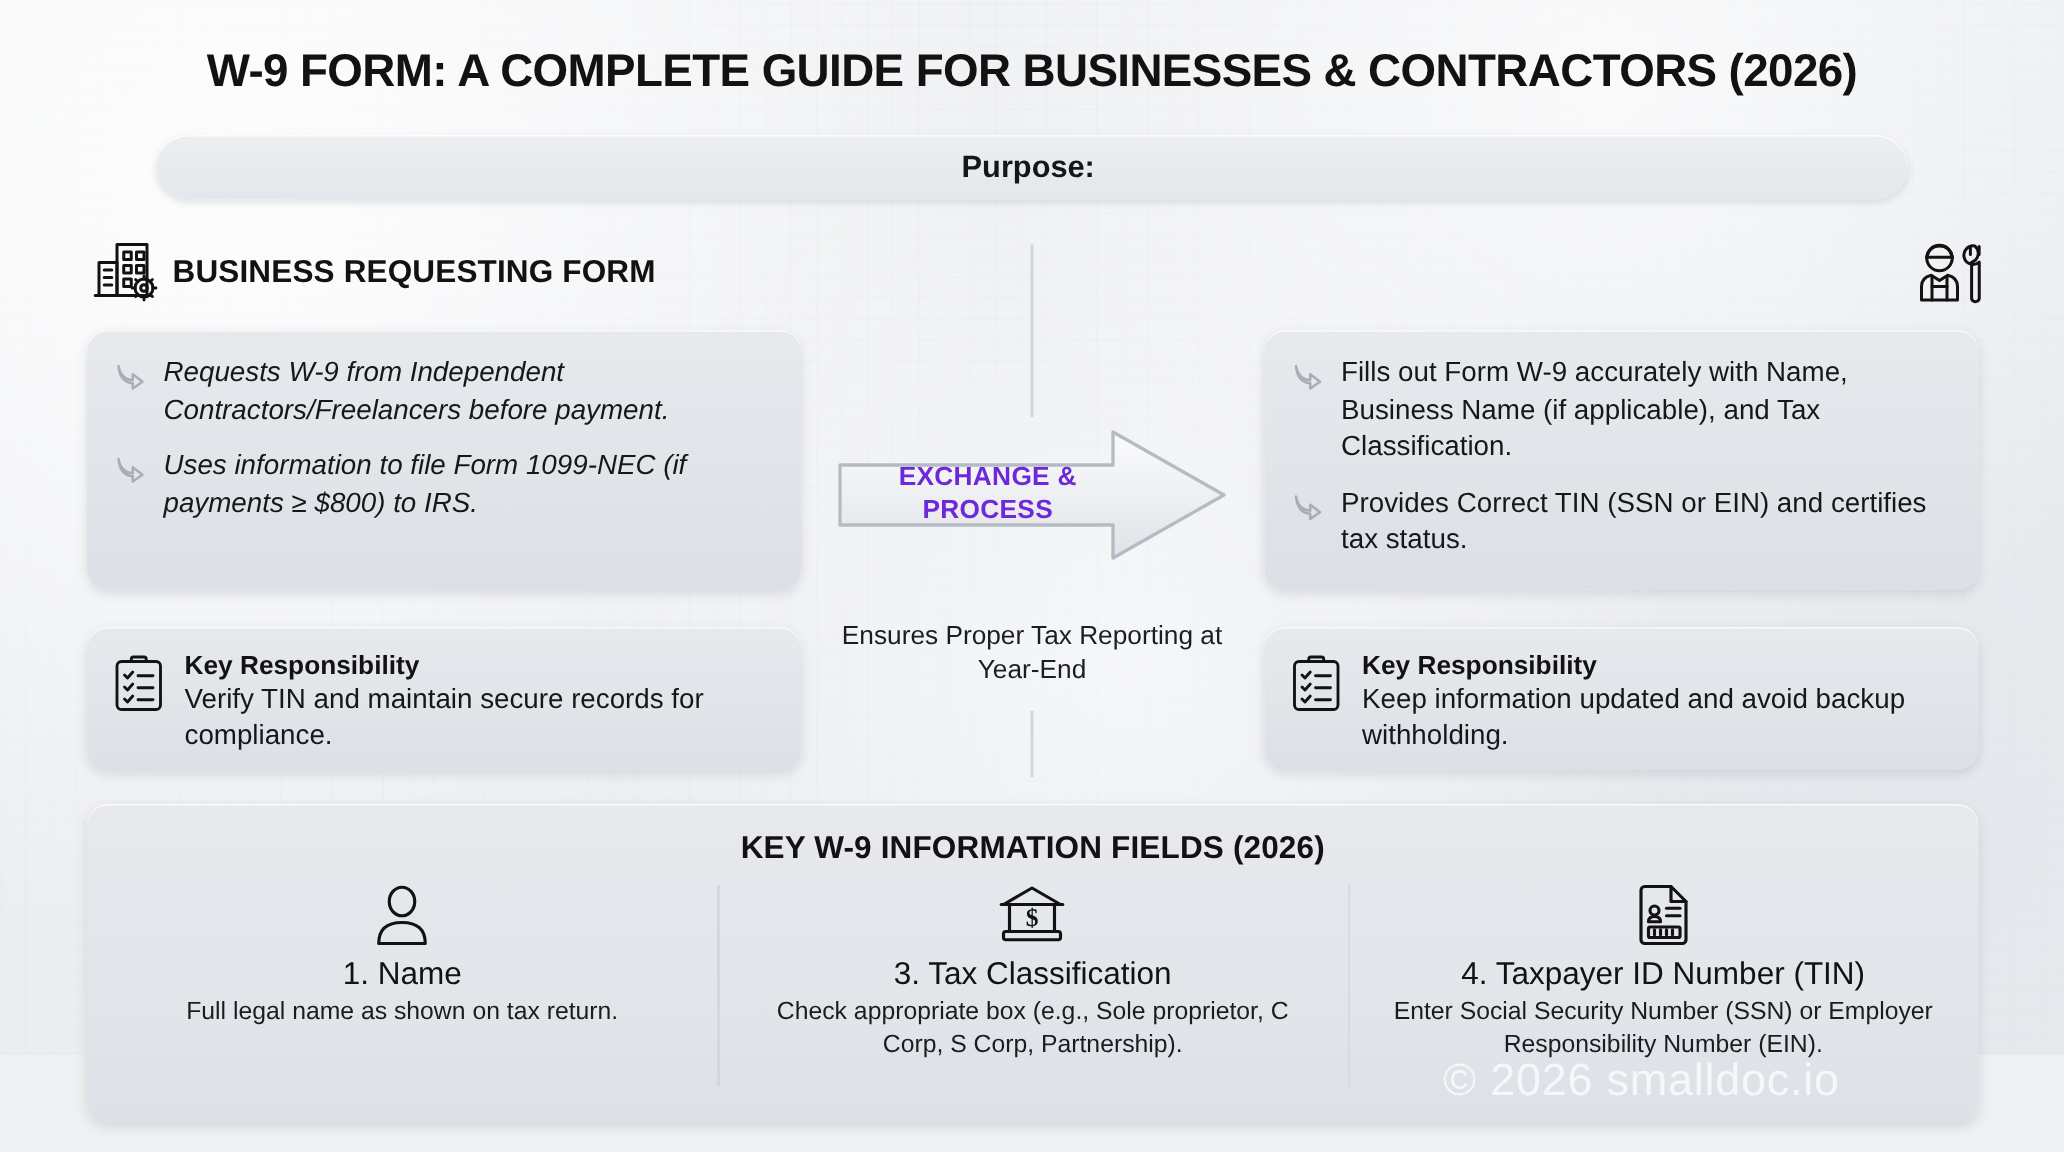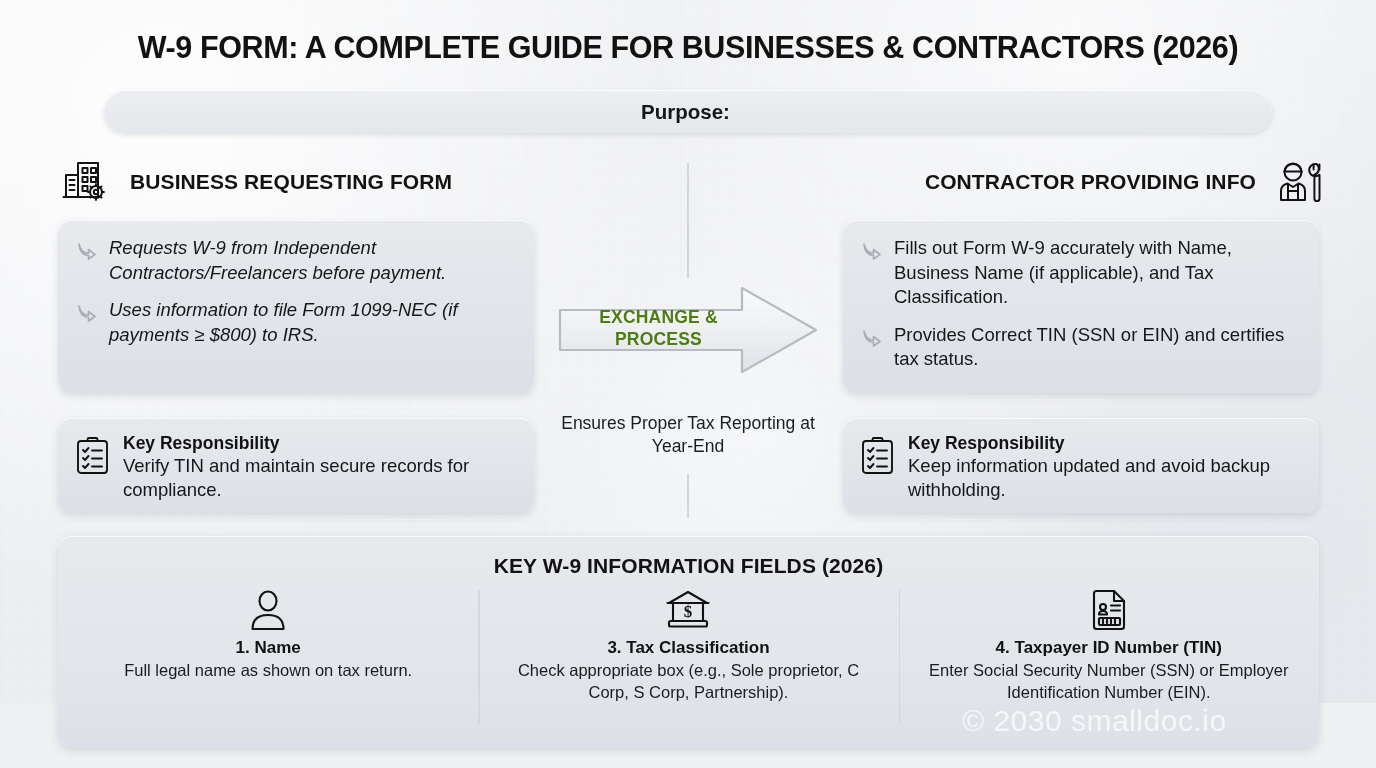--- a/index.html
+++ b/index.html
@@ -67,21 +67,21 @@
     color: #14161a;
   }
   .purpose-pill b { font-weight: bold; margin-right: 5px; }
 
   
   .col-header {
     position: absolute;
     top: 160px;
     display: flex;
     align-items: center;
-    gap: 22px;
+    gap: 7px;
     font-size: 21px;
     font-weight: bold;
     letter-spacing: 0.1px;
     color: #121212;
   }
   .col-header.left  { left: 62px; }
   .col-header.right { right: 52px; }
 
   .hdr-icon { width: 46px; height: 44px; flex: none; display: block; }
 
@@ -157,21 +157,21 @@
   .arrow-label {
     position: absolute;
     left: 0;
     top: 22px;
     width: 205px;
     text-align: center;
     font-size: 17.5px;
     font-weight: bold;
     line-height: 22px;
     letter-spacing: 0.2px;
-    color: #4d7c0f;
+    color: #6d28d9;
   }
 
   .exchange-sub {
     position: absolute;
     left: 556px;
     top: 412px;
     width: 264px;
     text-align: center;
     font-size: 17.5px;
     line-height: 22.5px;
@@ -214,22 +214,22 @@
     content: "";
     position: absolute;
     left: 0;
     top: 2px;
     bottom: 14px;
     width: 1.6px;
     background: #d4d8de;
   }
   .field-icon { height: 44px; margin: 0 auto 6px; display: block; }
   .field-title {
-    font-size: 17px;
-    font-weight: bold;
+    font-size: 21px;
+    font-weight: normal;
     margin-bottom: 2px;
     color: #121212;
   }
   .field-desc {
     font-size: 16.5px;
     line-height: 21.5px;
     color: #1a1c20;
   }
 
   
@@ -281,21 +281,20 @@
         <line x1="28.4" y1="26.4" x2="29.9" y2="27.9"></line>
           <line x1="38.1" y1="36.1" x2="39.6" y2="37.6"></line>
         <line x1="39.6" y1="26.4" x2="38.1" y2="27.9"></line>
           <line x1="29.9" y1="36.1" x2="28.4" y2="37.6"></line>
       </g>
     </svg>
     <span>BUSINESS REQUESTING FORM</span>
   </div>
 
   <div class="col-header right">
-    <span>CONTRACTOR PROVIDING INFO</span>
     <svg class="hdr-icon" viewBox="0 0 46 44" fill="none" stroke="#121212" stroke-width="2" stroke-linecap="round" stroke-linejoin="round">
       <circle cx="15" cy="12" r="8.5"></circle>
       <path d="M6.5 11.5 Q8 4 15 4 Q22 4 23.5 11.5"></path>
       <line x1="6.5" y1="11.5" x2="23.5" y2="11.5"></line>
       <path d="M3 40 V31 Q3 25 9.5 23.5 L15 27 L20.5 23.5 Q27 25 27 31 V40 Z"></path>
       <line x1="10" y1="24.5" x2="10" y2="40"></line>
       <line x1="20" y1="24.5" x2="20" y2="40"></line>
       <line x1="10" y1="31" x2="20" y2="31"></line>
       <path d="M38.5 4 A6.2 6.2 0 1 0 41.5 14.8 L41.5 39 A2.6 2.6 0 0 1 36.4 39 L36.4 14.8 A6.2 6.2 0 0 0 38.5 4 Z"></path>
       <line x1="35.6" y1="4.4" x2="35.6" y2="9.6"></line>
@@ -429,20 +428,20 @@
           <path d="M9 26.5 Q9 23 13 23 Q17 23 17 26.5 Z"></path>
           <line x1="21" y1="17.5" x2="30" y2="17.5"></line>
           <line x1="21" y1="22.5" x2="30" y2="22.5"></line>
           <rect x="9" y="30" width="21" height="7" rx="1"></rect>
           <line x1="13" y1="31.8" x2="13" y2="35.2"></line>
           <line x1="17" y1="31.8" x2="17" y2="35.2"></line>
           <line x1="21" y1="31.8" x2="21" y2="35.2"></line>
           <line x1="25" y1="31.8" x2="25" y2="35.2"></line>
         </svg>
         <div class="field-title">4. Taxpayer ID Number (TIN)</div>
-        <div class="field-desc">Enter Social Security Number (SSN) or Employer Identification Number (EIN).</div>
+        <div class="field-desc">Enter Social Security Number (SSN) or Employer Responsibility Number (EIN).</div>
       </div>
 
     </div>
   </div>
 
-  <div class="watermark">© 2030 smalldoc.io</div>
+  <div class="watermark">© 2026 smalldoc.io</div>
 </div>
 
 </body></html>

